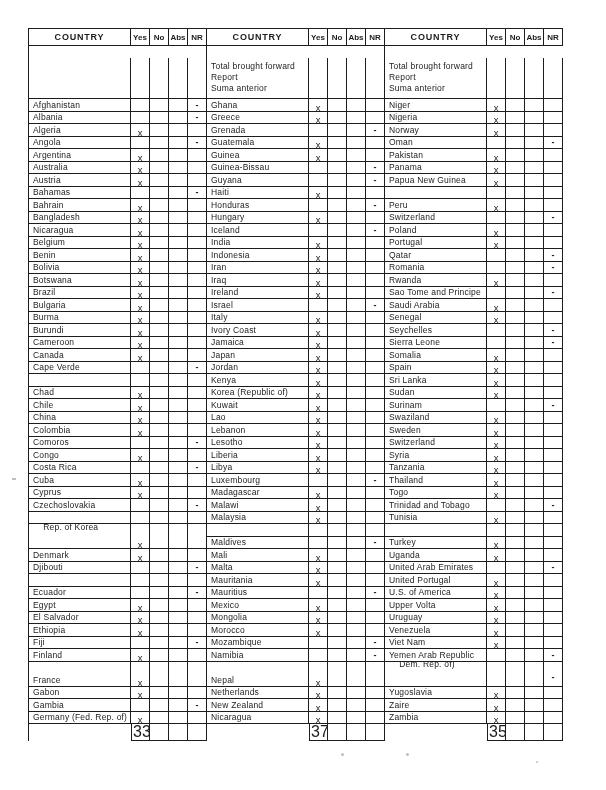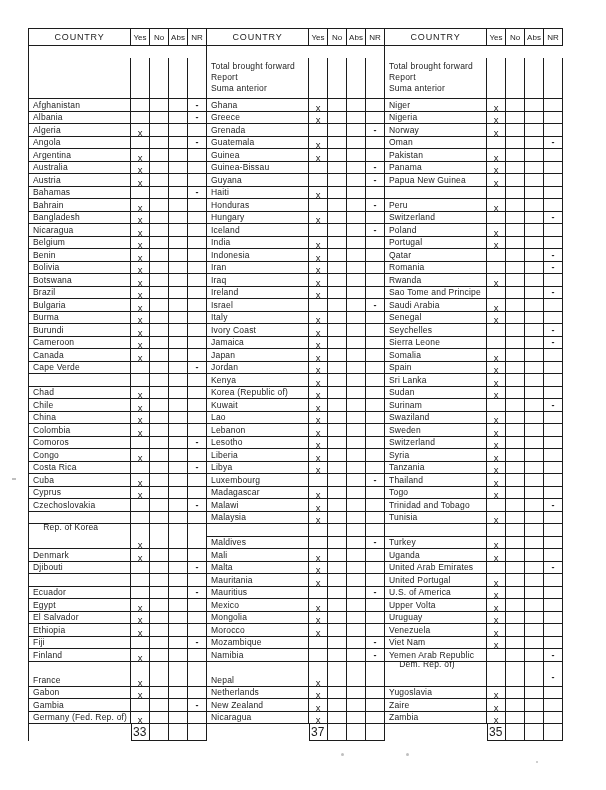--- a/index.html
+++ b/index.html
@@ -31,40 +31,40 @@
   .cc {
     width: 102px;
     padding-left: 4px;
     font-size: 8.5px;
     display: flex; align-items: center;
     white-space: pre-wrap;
     letter-spacing: 0.2px;
   }
   .mk { width: 19px; display: flex; justify-content: center; font-size: 9px; }
   
-  .hdr-row .cell { height: 17px; display: flex; align-items: center; justify-content: center; font-weight: normal; }
+  .hdr-row .cell { height: 17px; display: flex; align-items: center; justify-content: center; font-weight: bold; }
   .hdr-row .cc { font-size: 9px; letter-spacing: 0.8px; padding-left: 0; white-space: normal; }
   .hdr-row .mk { font-size: 8px; }
   
   .carry-row .cell { height: 41px; margin-top: 12px; }
   .carry-row .cc { display: block; padding-top: 3px; line-height: 11px; font-size: 8.5px; white-space: normal; }
   
   .row { height: 12.5px; }
   .row .cell { height: 100%; }
   .row.tall { height: 25px; }
   .cc.bottom { align-items: flex-end; padding-bottom: 1px; }
   .cc.twoline { align-items: flex-end; line-height: 10.5px; padding-bottom: 16px; }
   .mk.x { align-items: flex-end; line-height: 7px; font-size: 9.5px; }
   .mk.dash { align-items: center; font-weight: bold; font-size: 9px; }
   .row.tall .mk.dash.low { align-items: flex-end; padding-bottom: 4px; }
   
   .total-row { display: flex; margin-left: 102px; height: 17px; }
   .total-row .mk { height: 17px; align-items: center; }
   .total-row .mk:first-child { border-left: 1px solid var(--ink, #1c1c1c); }
-  .total-row .mk.num { justify-content: flex-start; padding-left: 1px; font-size: 12px; }
+  .total-row .mk.num { justify-content: flex-start; padding-left: 1px; font-size: 16px; }
   
   .speck { position: absolute; width: 3px; height: 3px; background: #8a8a8a; border-radius: 50%; opacity: 0.55; }
   .speck.s1 { left: 341px; top: 753px; }
   .speck.s2 { left: 406px; top: 753px; }
   .speck.s3 { left: 536px; top: 761px; width: 2px; height: 2px; }
   .speck.s4 { left: 12px;  top: 478px; width: 4px; height: 2px; border-radius: 0; }
 </style>
 </head>
 <body>
 

